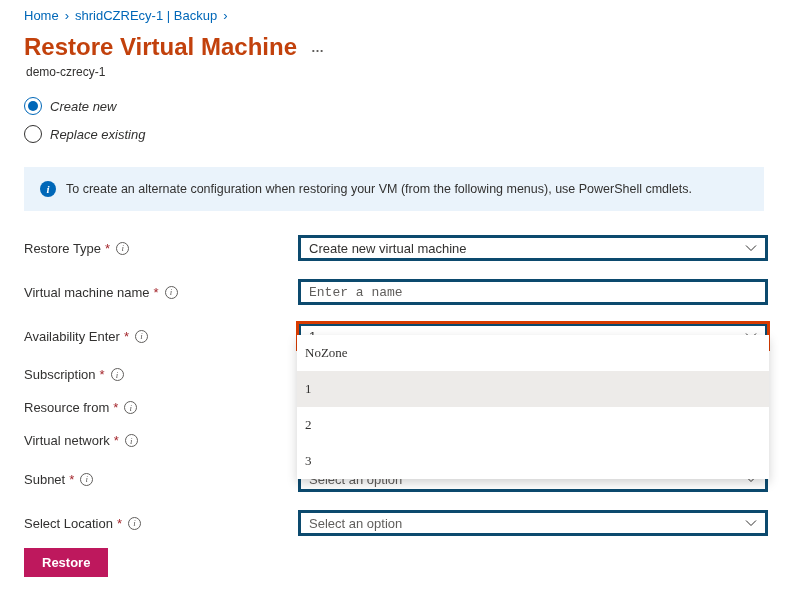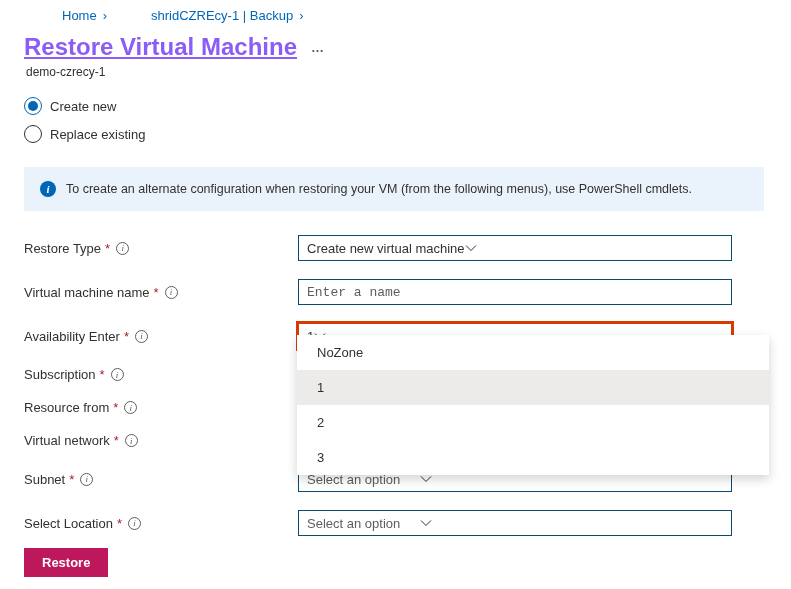--- a/index.html
+++ b/index.html
@@ -17,34 +17,32 @@
       display: flex;
       align-items: center;
       gap: 6px;
       font-size: 13px;
       margin-bottom: 10px;
     }
     .breadcrumb a {
       color: #0067b8;
       text-decoration: none;
       cursor: pointer;
-      margin-left: 38px;
     }
     .breadcrumb .sep { color: #0067b8; }
     h1 {
       font-size: 24px;
       font-weight: 600;
-      color: #8b5cf6;
+      color: #c2410c;
       display: inline-block;
-      text-decoration: underline;
     }
     .title-row { display: flex; align-items: center; gap: 14px; margin-bottom: 4px; }
     .ellipsis { color: #605e5c; font-weight: bold; letter-spacing: 2px; cursor: pointer; }
     .subtitle { font-size: 12px; color: #323130; margin-bottom: 18px; margin-left: 2px; }
-    .radio-group { display: flex; flex-direction: column; gap: 10px; margin-bottom: 24px; }
+    .radio-group { display: flex; flex-direction: column; gap: 10px; margin-bottom: 24px; font-style: italic; }
     .radio-option { display: flex; align-items: center; gap: 8px; cursor: pointer; }
     .radio {
       width: 18px; height: 18px; border-radius: 50%; border: 1px solid #323130; display: flex; align-items: center; justify-content: center;
     }
     .radio.selected { border-color: #0067b8; }
     .radio.selected::after { content: ""; width: 10px; height: 10px; border-radius: 50%; background: #0067b8; }
     .info-banner {
       background: #eaf3fb;
       padding: 14px 16px;
       display: flex;
@@ -61,40 +59,40 @@
     .form { display: flex; flex-direction: column; gap: 18px; }
     .form-row { display: flex; align-items: center; }
     .form-label { width: 274px; display: flex; align-items: center; gap: 4px; font-size: 13px; }
     .req { color: #a4262c; }
     .help-icon {
       width: 13px; height: 13px; border: 1px solid #605e5c; border-radius: 50%;
       display: inline-flex; align-items: center; justify-content: center;
       font-size: 9px; color: #605e5c; margin-left: 2px; cursor: pointer; font-style: italic; font-family: Georgia, serif;
     }
     .form-control {
-      width: 434px; height: 26px; border: 1px solid #0c4a6e;
-      display: flex; align-items: center; justify-content: flex-start;
+      width: 470px; height: 26px; border: 3px solid #0c4a6e;
+      display: flex; align-items: center; justify-content: space-between;
       padding: 0 8px; font-size: 13px; cursor: pointer; background: #fff;
     }
     .form-control.placeholder { color: #605e5c; gap: 20px; }
     .form-control.highlight { outline: 3px solid #d83b01; outline-offset: -1px; }
     input.form-control { cursor: text; outline: none; font-family: Liberation Mono, monospace; }
     input.form-control::placeholder { color: #605e5c; }
     .chevron { width: 12px; height: 12px; }
     .chevron svg { display: block; }
     .dropdown-list {
       position: absolute;
       left: 297px; top: 335px;
       width: 472px;
       background: #fff;
       box-shadow: 0 4px 10px rgba(0,0,0,0.18);
       z-index: 10;
     }
     .dropdown-item {
-      padding: 10px 20px; font-size: 13px; cursor: pointer;
+      padding: 10px 8px; font-size: 13px; cursor: pointer; font-family: Liberation Serif, serif;
     }
     .dropdown-item.selected { background: #edebe9; }
     .footer {
       position: absolute; left: 24px; bottom: 12px;
     }
     .btn {
       background: #be185d; color: #fff; border: none; padding: 7px 18px;
       font-size: 13px; font-weight: 600; cursor: pointer;
     }
   </style>

